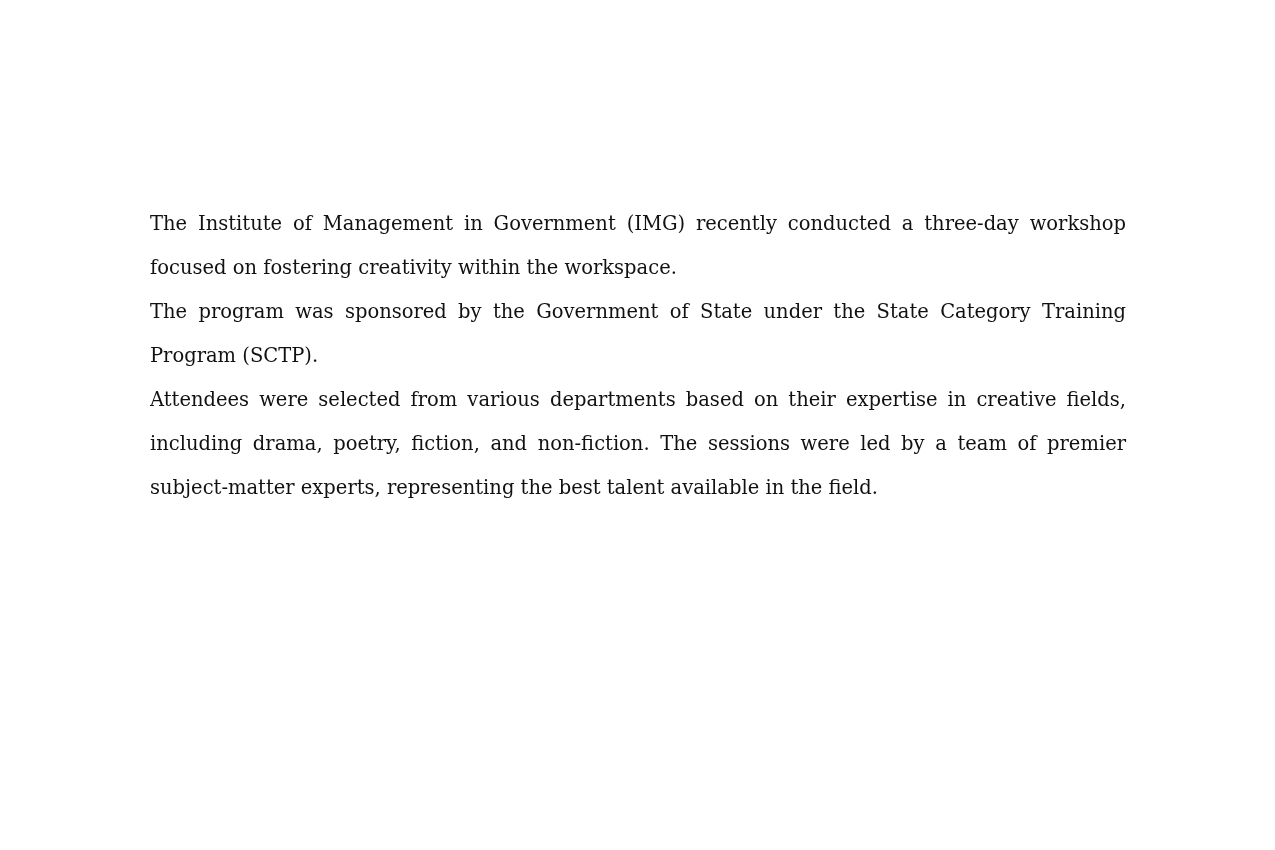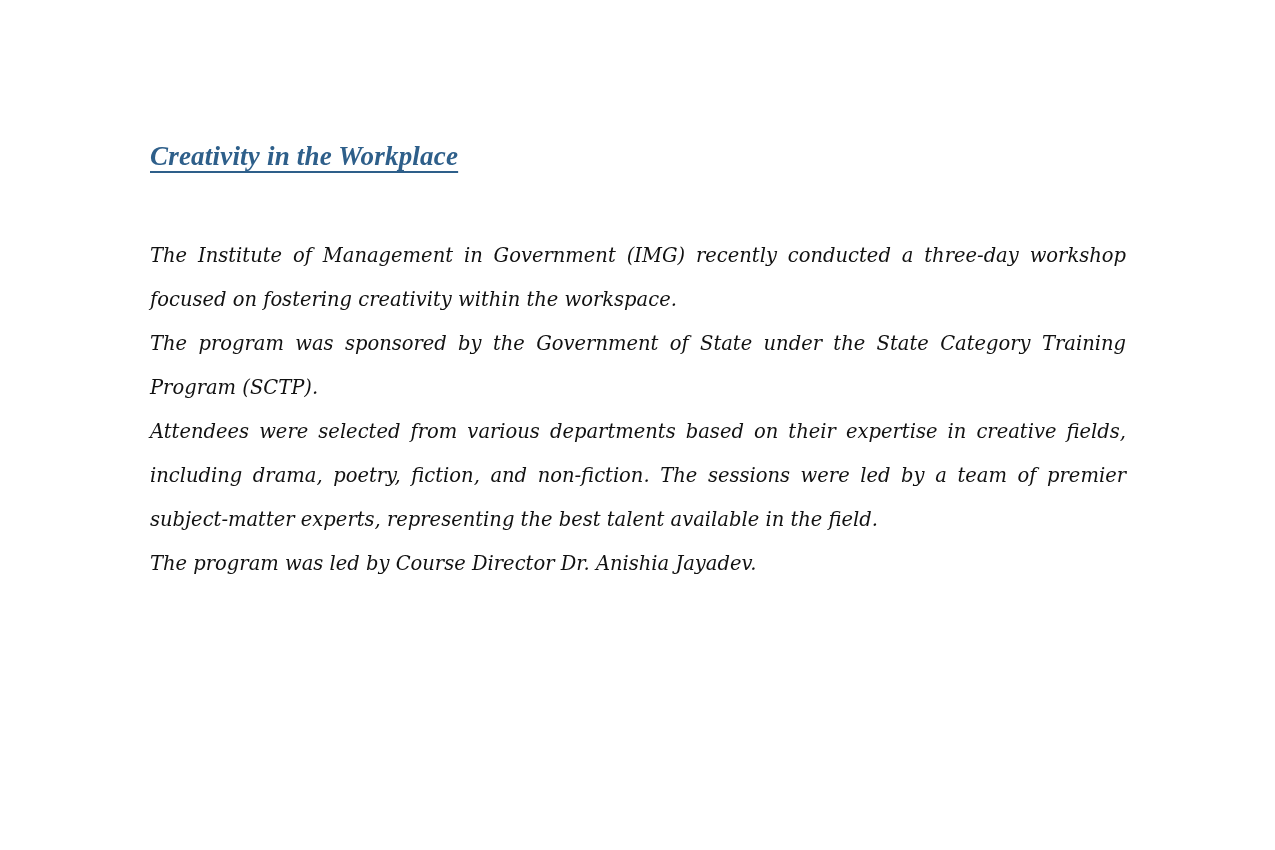--- a/index.html
+++ b/index.html
@@ -35,21 +35,20 @@
     color: #2e5f8a;
     text-decoration: underline;
     text-underline-offset: 6px;
     letter-spacing: 0.2px;
     margin: 0;
     line-height: 1.2;
     display: inline-block;
   }
   .body-block {
     margin-top: 62px;
-    font-style: italic;
   }
   .para {
     font-family: "DejaVu Serif", serif;
     font-size: 19.5px;
     line-height: 44px;
     color: #111111;
     margin: 0;
     text-align: justify;
     text-justify: inter-word;
     hyphens: none;
@@ -57,23 +56,21 @@
   .para.last-left {
     text-align: left;
   }
 </style>
 </head>
 <body>
 
 <div class="page">
   <div class="content">
 
-    <h1 class="doc-title">Creativity in the Workplace</h1>
 
     <div class="body-block">
       <p class="para">The Institute of Management in Government (IMG) recently conducted a three-day workshop focused on fostering creativity within the workspace.</p>
       <p class="para">The program was sponsored by the Government of State under the State Category Training Program (SCTP).</p>
       <p class="para">Attendees were selected from various departments based on their expertise in creative fields, including drama, poetry, fiction, and non-fiction. The sessions were led by a team of premier subject-matter experts, representing the best talent available in the field.</p>
-      <p class="para last-left">The program was led by Course Director Dr. Anishia Jayadev.</p>
     </div>
 
   </div>
 </div>
 
 </body></html>

